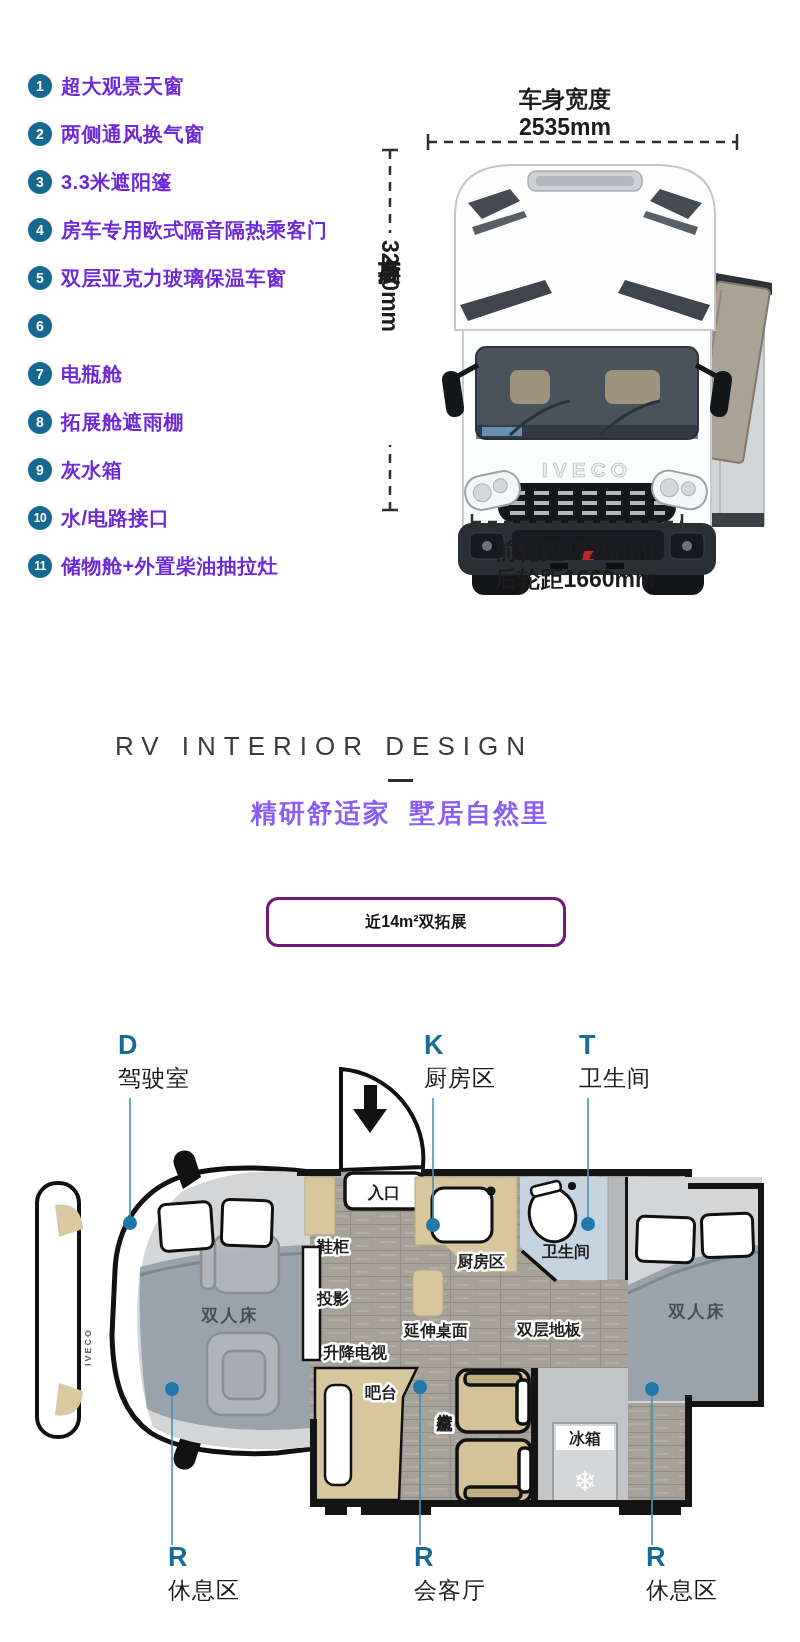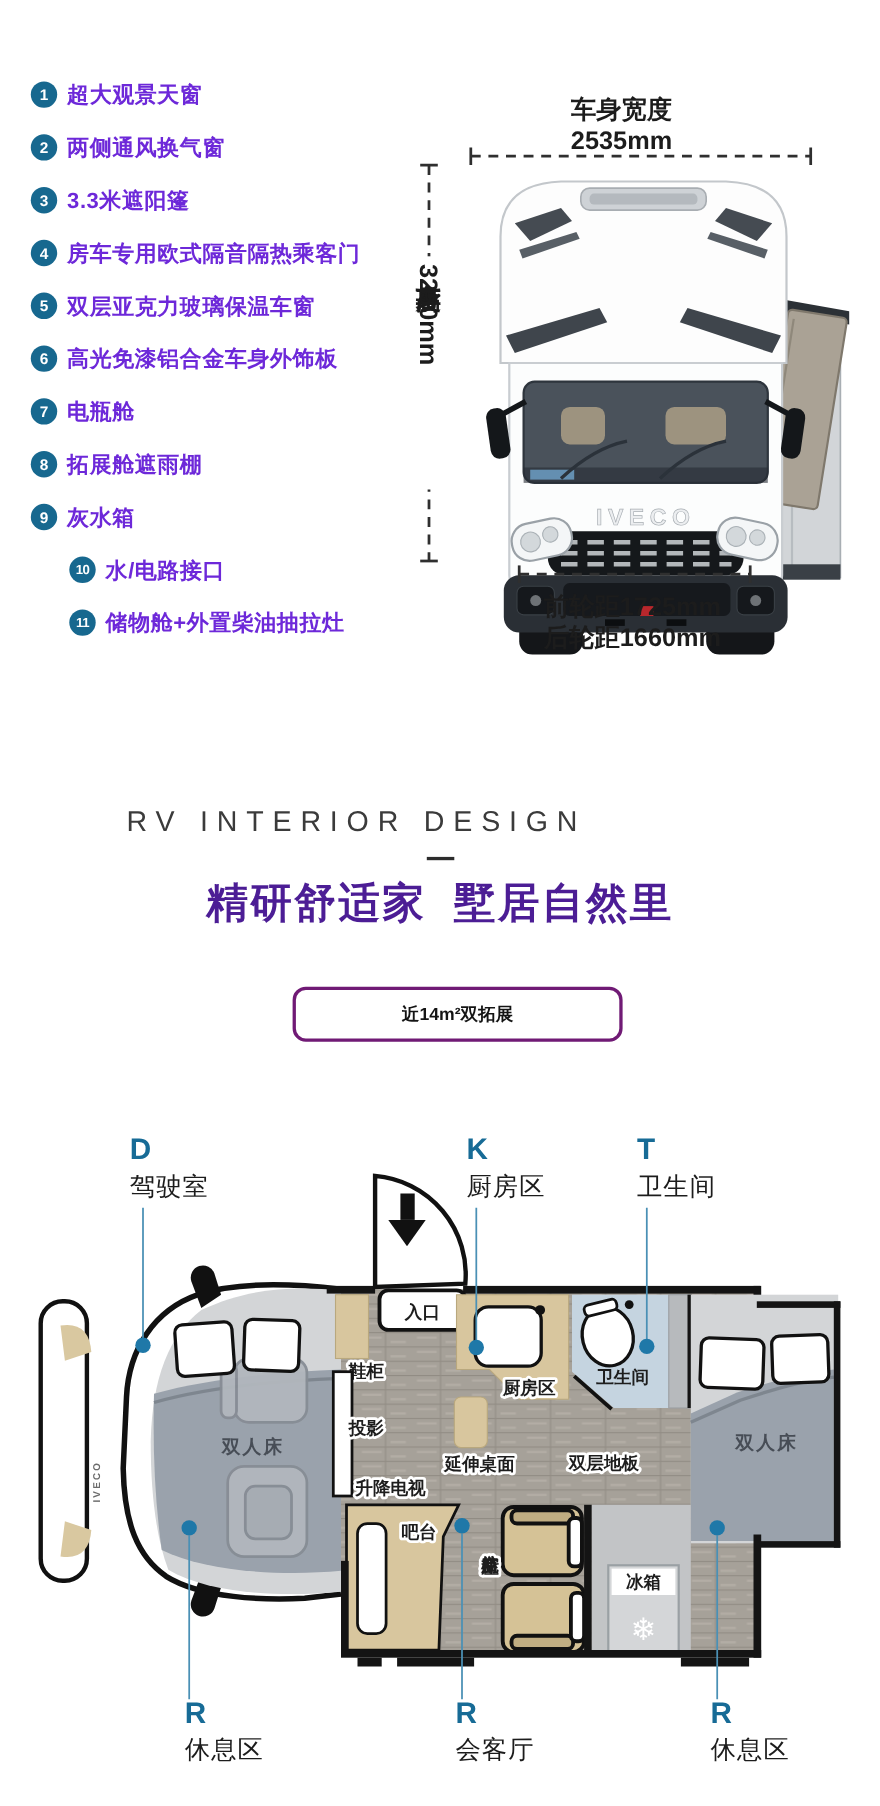--- a/index.html
+++ b/index.html
@@ -4,29 +4,29 @@
 <style>
   html,body{margin:0;padding:0;background:#ffffff;}
   body{font-family:"Liberation Sans","DejaVu Sans",sans-serif;}
   .page{position:relative;width:800px;height:1642px;background:#ffffff;overflow:hidden;}
 
   
   .features{position:absolute;left:28px;top:62px;}
   .feat{display:flex;align-items:center;height:48px;}
   .feat .num{flex:0 0 auto;width:24px;height:24px;border-radius:50%;background:#17688f;
     color:#fff;font-weight:bold;font-size:14px;display:flex;align-items:center;justify-content:center;margin-right:9px;}
-  .feat .num.two{font-size:12px;letter-spacing:-0.5px;margin-left:35px;}
+  .feat .num.two{font-size:12px;letter-spacing:-0.5px;}
   .feat .txt{font-size:20px;color:#6d28d9;font-weight:600;letter-spacing:0.5px;}
 
   
   .eyebrow{position:absolute;left:0;top:731px;width:648px;text-align:center;
     font-size:26px;letter-spacing:8px;color:#3b3b3b;font-weight:500;}
   .midDash{position:absolute;left:388px;top:779px;width:25px;height:3px;background:#2c2c2c;}
   .bigTitle{position:absolute;left:0;top:796px;width:800px;text-align:center;
-    font-size:38px;font-weight:bold;color:#4c1d95;letter-spacing:2px;white-space:pre;}
+    font-size:26px;font-weight:bold;color:#8b5cf6;letter-spacing:2px;white-space:pre;}
   .badge{position:absolute;left:266px;top:897px;width:294px;height:44px;border:3px solid #701a75;
     border-radius:12px;display:flex;align-items:center;justify-content:center;
     font-size:16px;font-weight:bold;color:#141414;}
 
   
   .zone{position:absolute;width:160px;}
   .zone .letter{font-size:27px;font-weight:bold;color:#176b96;line-height:1;}
   .zone .name{font-size:23px;color:#1c1c1c;font-weight:500;margin-top:4px;letter-spacing:1px;}
   .zone.zd{left:118px;top:1032px;}
   .zone.zk{left:424px;top:1032px;}
@@ -62,21 +62,20 @@
     <div class="feat">
         <span class="num">4</span>
         <span class="txt">房车专用欧式隔音隔热乘客门</span>
       </div>
     <div class="feat">
         <span class="num">5</span>
         <span class="txt">双层亚克力玻璃保温车窗</span>
       </div>
     <div class="feat">
         <span class="num">6</span>
-        <span class="txt">高光免漆铝合金车身外饰板</span>
       </div>
     <div class="feat">
         <span class="num">7</span>
         <span class="txt">电瓶舱</span>
       </div>
     <div class="feat">
         <span class="num">8</span>
         <span class="txt">拓展舱遮雨棚</span>
       </div>
     <div class="feat">

